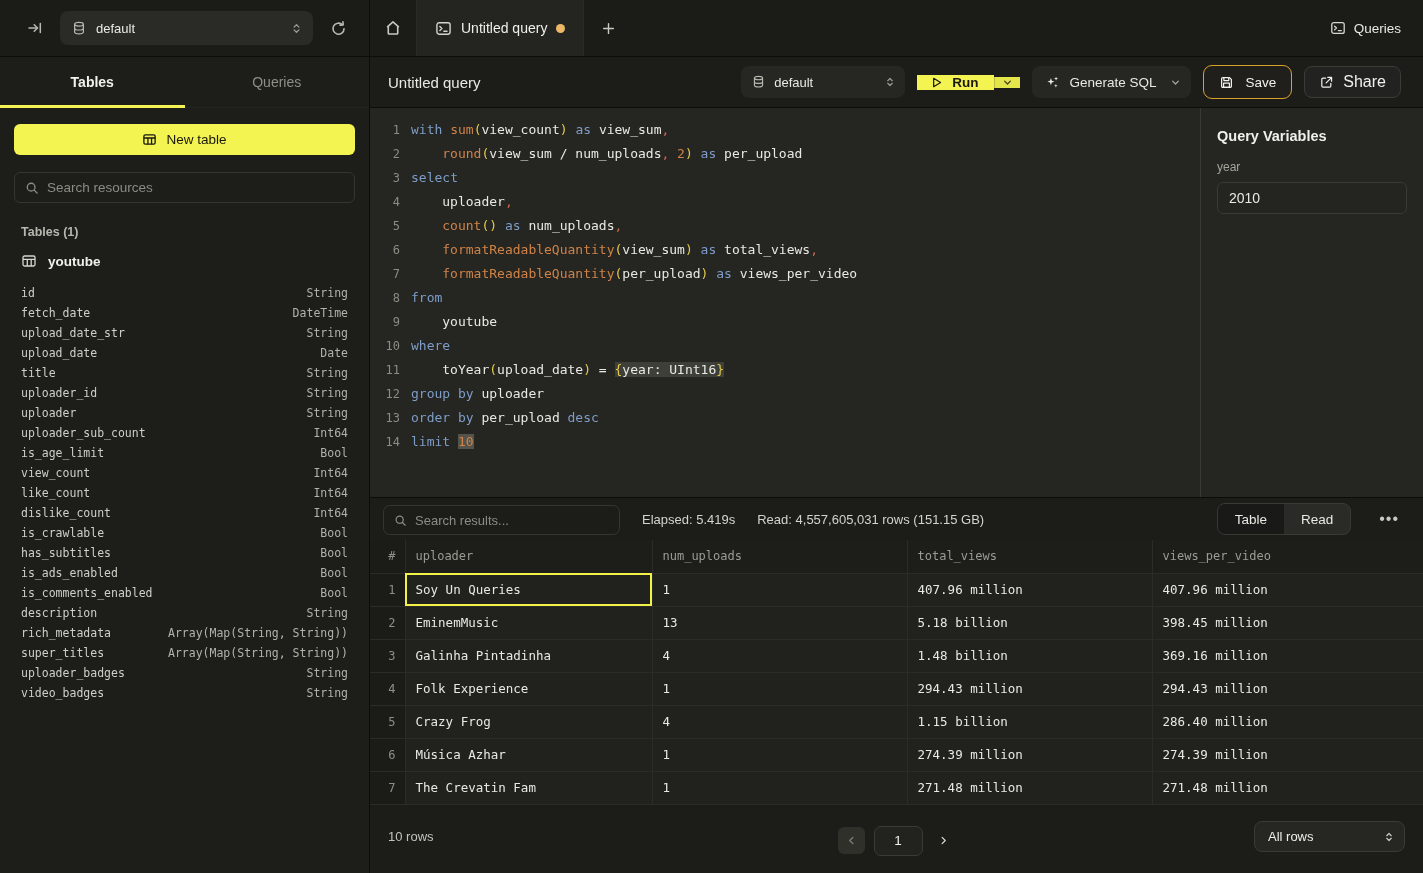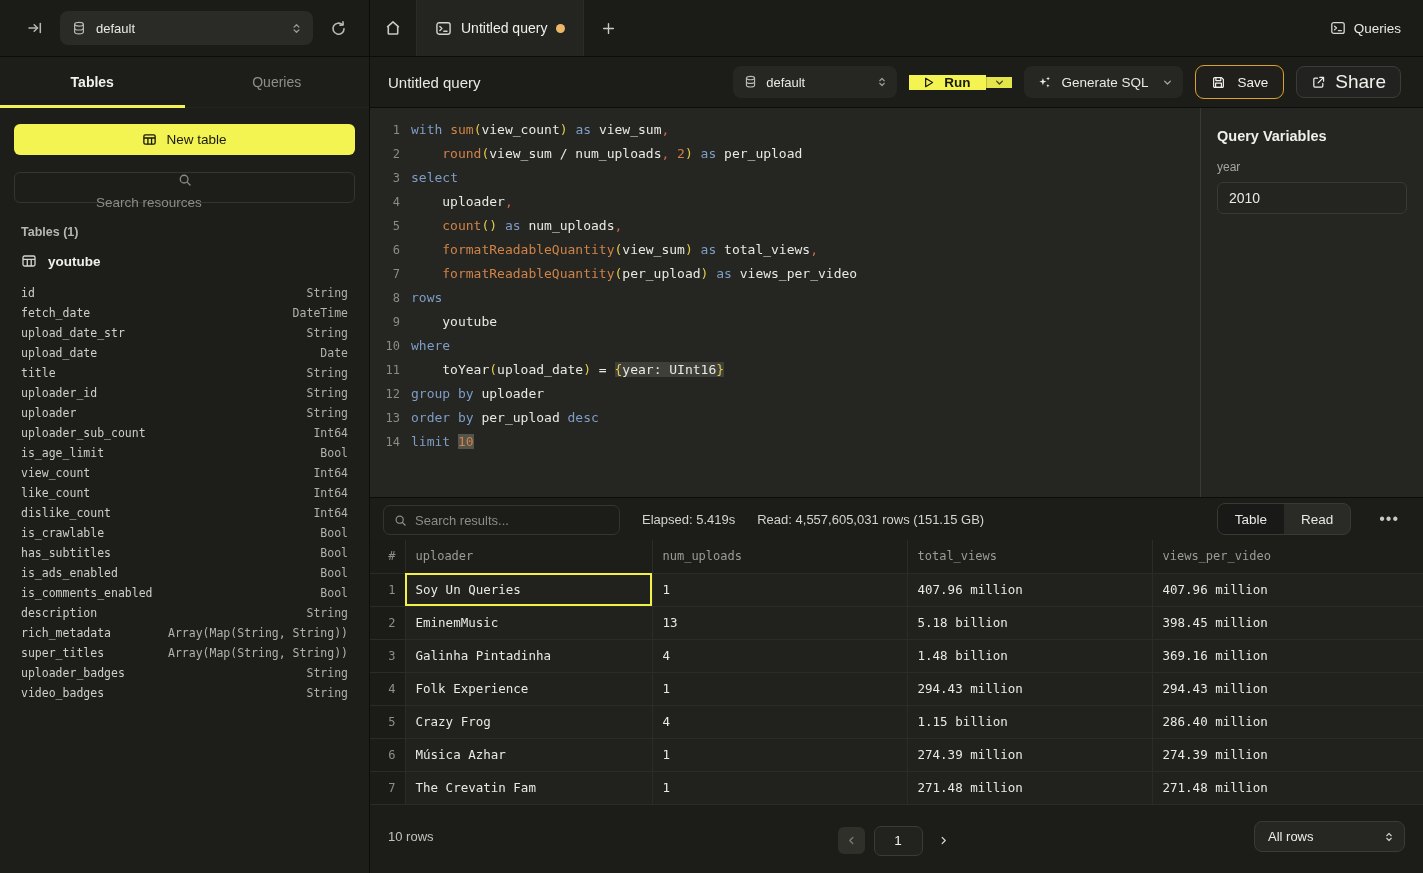--- a/index.html
+++ b/index.html
@@ -36,26 +36,26 @@
   .query-toolbar { height:51px; flex:none; display:flex; align-items:center; gap:12px; padding:0 22px 0 18px; background:#1c1c19; border-bottom:1px solid #0c0c0a; }
   .query-title { font-size:15px; color:#ededе8; color:#ededе8; font-weight:500; margin-right:auto; }
   .toolbar-db { width:164px; height:32px; display:flex; align-items:center; gap:9px; background:#262622; border-radius:8px; padding:0 9px 0 11px; font-size:13px; cursor:pointer; }
   .toolbar-db .grow { flex:1; }
   .run-btn { height:44px; display:flex; align-items:center; border-radius:8px; overflow:hidden; cursor:pointer; }
   .run-main { display:flex; align-items:center; gap:9px; padding:0 16px 0 13px; background:#f3f351; color:#191910; font-size:13.5px; font-weight:600; }
   .run-caret { width:26px; display:flex; align-items:center; justify-content:center; background:#e4e44b; color:#45451a; border-left:1px solid rgba(0,0,0,.18); }
   .gen-btn { height:32px; display:flex; align-items:center; gap:9px; padding:0 10px 0 13px; background:#262622; border-radius:8px; font-size:13.5px; color:#ececе6; color:#ececе6; cursor:pointer; }
   .gen-caret { color:#a9a9a2; margin-left:4px; }
   .save-btn { height:34px; display:flex; align-items:center; gap:12px; padding:0 15px; background:#201f1c; border:1.5px solid #d9a32b; border-radius:9px; font-size:13.5px; color:#f1f1ec; cursor:pointer; }
-  .share-btn { height:32px; display:flex; align-items:center; gap:9px; padding:0 14px; background:#222220; border:1px solid #3c3c36; border-radius:8px; font-size:19px; color:#f1f1ec; cursor:pointer; }
+  .share-btn { height:32px; display:flex; align-items:center; gap:9px; padding:0 14px; background:#222220; border:1px solid #3c3c36; border-radius:8px; font-size:16px; color:#f1f1ec; cursor:pointer; }
 
   
   .sidebar-content { flex:1; padding:16px 14px; overflow:hidden; }
   .new-table-btn { width:100%; height:31px; display:flex; align-items:center; justify-content:center; gap:9px; background:#f3f351; color:#18180f; border:none; border-radius:6px; font-size:13.5px; font-weight:500; cursor:pointer; }
-  .search-box { margin-top:17px; height:31px; display:flex; align-items:center; gap:8px; border:1px solid #35352f; border-radius:6px; padding:0 10px; color:#8c8c85;flex-direction:column; }
+  .search-box { margin-top:17px; height:31px; display:flex; align-items:center; gap:8px; border:1px solid #35352f; border-radius:6px; padding:0 10px; color:#8c8c85; }
   .search-box input { flex:1; background:transparent; border:none; outline:none; color:#e5e5df; font-size:13.5px; font-family:"Liberation Sans", sans-serif; }
   .search-box input::placeholder { color:#8c8c85; }
   .section-label { margin:22px 0 10px 7px; font-size:12.5px; font-weight:700; color:#b7b7b0; }
   .table-entry { display:flex; align-items:center; gap:11px; padding:4px 7px; color:#f0f0ea; font-size:13.5px; font-weight:600; cursor:pointer; border-radius:5px; }
   .schema-list { margin-top:10px; padding:0 7px; }
   .schema-row { display:flex; justify-content:space-between; align-items:center; height:20px; font-family:"DejaVu Sans Mono", monospace; font-size:11.5px; cursor:default; }
   .schema-row .col-name { color:#cfcfc8; }
   .schema-row .col-type { color:#b2b2ab; }
 
   
@@ -390,21 +390,21 @@
 
       <div class="editor-row">
         <div class="editor" id="code-lines">
             <div class="code-line"><span class="gutter">1</span><span class="code-text"><span class="tk-kw">with </span><span class="tk-fn">sum</span><span class="tk-pn">(</span><span class="tk-id">view_count</span><span class="tk-pn">)</span><span class="tk-kw"> as </span><span class="tk-id">view_sum</span><span class="tk-cm">,</span></span></div>
             <div class="code-line"><span class="gutter">2</span><span class="code-text"><span class="ind"></span><span class="tk-fn">round</span><span class="tk-pn">(</span><span class="tk-id">view_sum / num_uploads</span><span class="tk-cm">,</span><span class="tk-id"> </span><span class="tk-num">2</span><span class="tk-pn">)</span><span class="tk-kw"> as </span><span class="tk-id">per_upload</span></span></div>
             <div class="code-line"><span class="gutter">3</span><span class="code-text"><span class="tk-kw">select</span></span></div>
             <div class="code-line"><span class="gutter">4</span><span class="code-text"><span class="ind"></span><span class="tk-id">uploader</span><span class="tk-cm">,</span></span></div>
             <div class="code-line"><span class="gutter">5</span><span class="code-text"><span class="ind"></span><span class="tk-fn">count</span><span class="tk-pn">()</span><span class="tk-kw"> as </span><span class="tk-id">num_uploads</span><span class="tk-cm">,</span></span></div>
             <div class="code-line"><span class="gutter">6</span><span class="code-text"><span class="ind"></span><span class="tk-fn">formatReadableQuantity</span><span class="tk-pn">(</span><span class="tk-id">view_sum</span><span class="tk-pn">)</span><span class="tk-kw"> as </span><span class="tk-id">total_views</span><span class="tk-cm">,</span></span></div>
             <div class="code-line"><span class="gutter">7</span><span class="code-text"><span class="ind"></span><span class="tk-fn">formatReadableQuantity</span><span class="tk-pn">(</span><span class="tk-id">per_upload</span><span class="tk-pn">)</span><span class="tk-kw"> as </span><span class="tk-id">views_per_video</span></span></div>
-            <div class="code-line"><span class="gutter">8</span><span class="code-text"><span class="tk-kw">rows</span></span></div>
+            <div class="code-line"><span class="gutter">8</span><span class="code-text"><span class="tk-kw">from</span></span></div>
             <div class="code-line"><span class="gutter">9</span><span class="code-text"><span class="ind"></span><span class="tk-id">youtube</span></span></div>
             <div class="code-line"><span class="gutter">10</span><span class="code-text"><span class="tk-kw">where</span></span></div>
             <div class="code-line"><span class="gutter">11</span><span class="code-text"><span class="ind"></span><span class="tk-id">toYear</span><span class="tk-pn">(</span><span class="tk-id">upload_date</span><span class="tk-pn">)</span><span class="tk-op"> = </span><span class="tk-pnbg">{</span><span class="tk-idbg">year: UInt16</span><span class="tk-pnbg">}</span></span></div>
             <div class="code-line"><span class="gutter">12</span><span class="code-text"><span class="tk-kw">group by </span><span class="tk-id">uploader</span></span></div>
             <div class="code-line"><span class="gutter">13</span><span class="code-text"><span class="tk-kw">order by </span><span class="tk-id">per_upload </span><span class="tk-kw">desc</span></span></div>
             <div class="code-line"><span class="gutter">14</span><span class="code-text"><span class="tk-kw">limit </span><span class="tk-hl">10</span></span></div>
           </div>
         <div class="vars-panel">
           <div class="vars-title">Query Variables</div>
           <div class="var-label">year</div>

